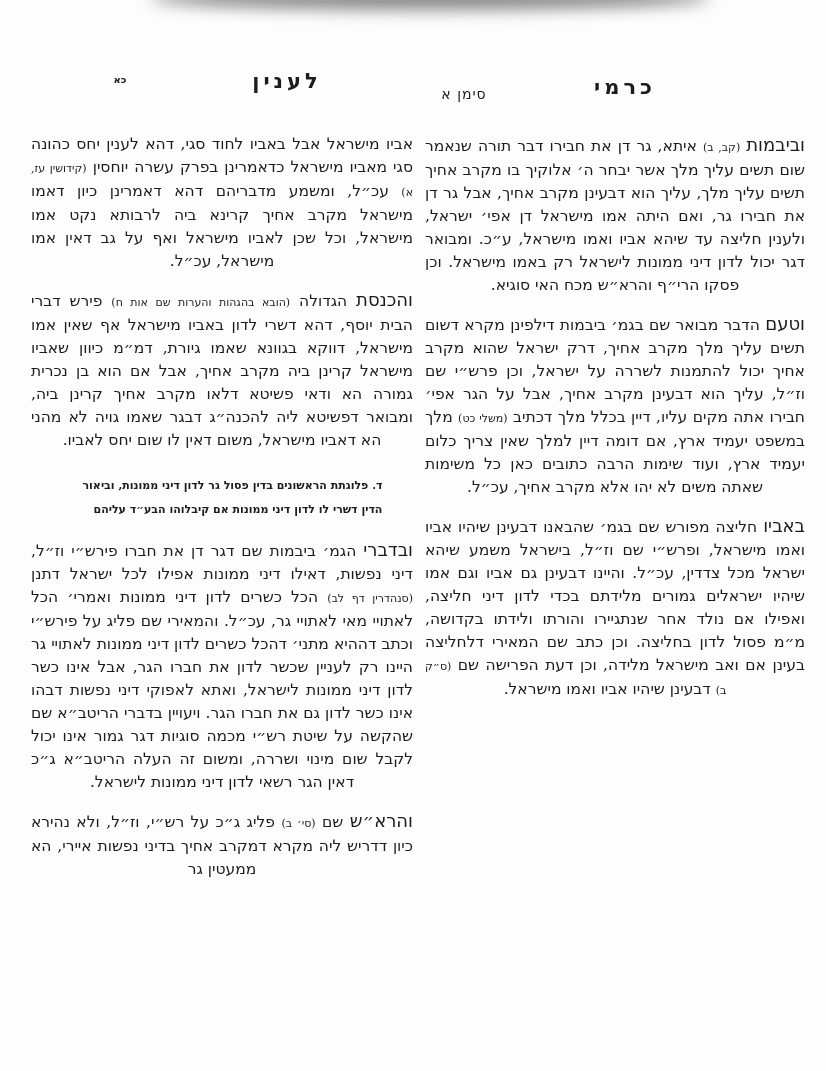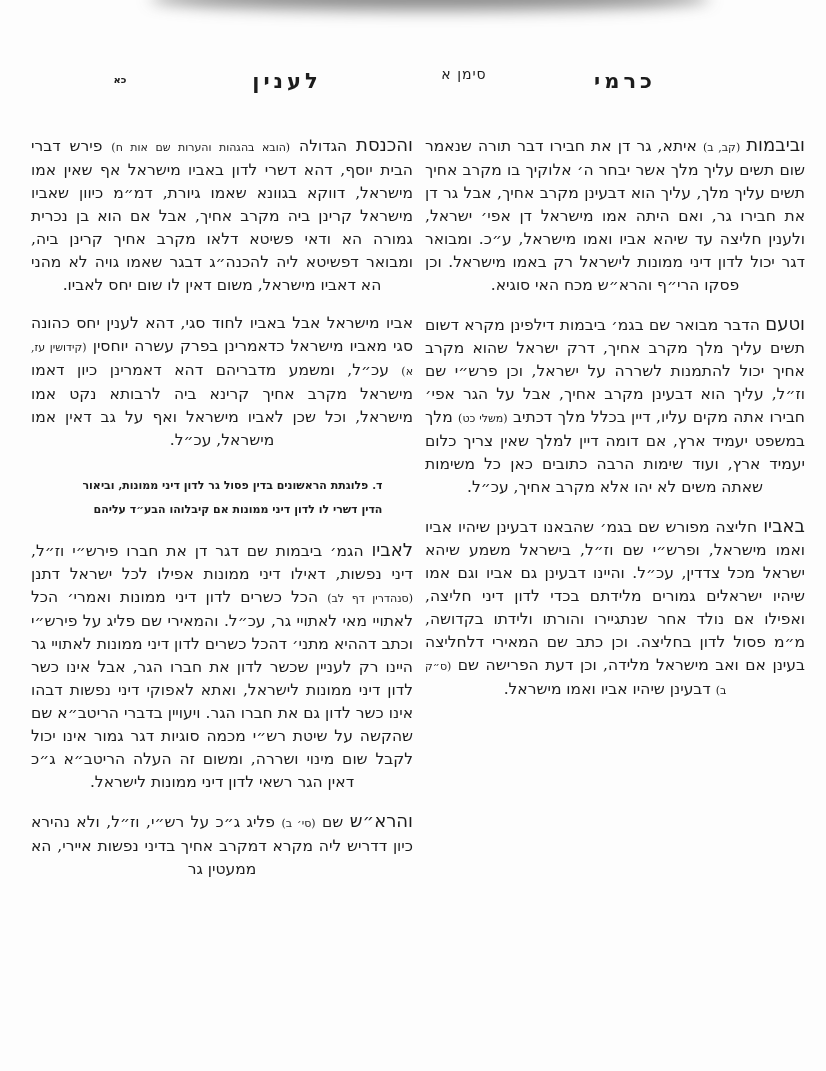--- a/index.html
+++ b/index.html
@@ -18,22 +18,22 @@
     position:absolute;top:-14px;left:150px;width:560px;height:24px;
     border-radius:50%;
     background:rgba(60,60,60,0.6);
     filter:blur(8px);
     pointer-events:none;
   }
   
   .hdr{position:absolute;top:66px;left:0;width:826px;height:34px;}
   .hdr span{position:absolute;white-space:nowrap;transform:translateX(-50%);}
   .hdr .title{font-weight:bold;font-size:21px;letter-spacing:4px;}
-  .hdr .t-right{left:625px;top:2px;}
-  .hdr .siman{left:464px;top:0;font-size:14px;letter-spacing:1px;}
+  .hdr .t-right{left:625px;top:8px;}
+  .hdr .siman{left:464px;top:20px;font-size:14px;letter-spacing:1px;}
   .hdr .t-left{left:287px;top:2px;}
   .hdr .pgnum{left:120px;top:8px;font-size:10px;font-weight:bold;}
   
   .col{
     position:absolute;top:133px;
     width:380px;
     font-size:15.5px;
     line-height:23px;
     text-align:justify;
   }
@@ -83,30 +83,30 @@
       <span class="rich">הדבר מבואר שם בגמ׳ ביבמות דילפינן מקרא דשום תשים עליך מלך מקרב אחיך, דרק ישראל שהוא מקרב אחיך יכול להתמנות לשררה על ישראל, וכן פרש״י שם וז״ל, עליך הוא דבעינן מקרב אחיך, אבל על הגר אפי׳ חבירו אתה מקים עליו, דיין בכלל מלך דכתיב <span class="paren">(משלי כט)</span> מלך במשפט יעמיד ארץ, אם דומה דיין למלך שאין צריך כלום יעמיד ארץ, ועוד שימות הרבה כתובים כאן כל משימות שאתה משים לא יהו אלא מקרב אחיך, עכ״ל.</span>
     </p>
     <p class="para">
       <span class="lead">באביו</span>
       <span class="rich">חליצה מפורש שם בגמ׳ שהבאנו דבעינן שיהיו אביו ואמו מישראל, ופרש״י שם וז״ל, בישראל משמע שיהא ישראל מכל צדדין, עכ״ל. והיינו דבעינן גם אביו וגם אמו שיהיו ישראלים גמורים מלידתם בכדי לדון דיני חליצה, ואפילו אם נולד אחר שנתגיירו והורתו ולידתו בקדושה, מ״מ פסול לדון בחליצה. וכן כתב שם המאירי דלחליצה בעינן אם ואב מישראל מלידה, וכן דעת הפרישה שם <span class="paren">(ס״ק ב)</span> דבעינן שיהיו אביו ואמו מישראל.</span>
     </p>
   </div>
 
   <div class="col col-left">
     <p class="para">
+      
+      <span class="rich">אביו מישראל אבל באביו לחוד סגי, דהא לענין יחס כהונה סגי מאביו מישראל כדאמרינן בפרק עשרה יוחסין <span class="paren">(קידושין עז, א)</span> עכ״ל, ומשמע מדבריהם דהא דאמרינן כיון דאמו מישראל מקרב אחיך קרינא ביה לרבותא נקט אמו מישראל, וכל שכן לאביו מישראל ואף על גב דאין אמו מישראל, עכ״ל.</span>
+    </p>
+    <p class="para">
       <span class="lead">והכנסת</span>
       <span class="rich">הגדולה <span class="paren">(הובא בהגהות והערות שם אות ח)</span> פירש דברי הבית יוסף, דהא דשרי לדון באביו מישראל אף שאין אמו מישראל, דווקא בגוונא שאמו גיורת, דמ״מ כיוון שאביו מישראל קרינן ביה מקרב אחיך, אבל אם הוא בן נכרית גמורה הא ודאי פשיטא דלאו מקרב אחיך קרינן ביה, ומבואר דפשיטא ליה להכנה״ג דבגר שאמו גויה לא מהני הא דאביו מישראל, משום דאין לו שום יחס לאביו.</span>
     </p>
-    <p class="para">
-      
-      <span class="rich">אביו מישראל אבל באביו לחוד סגי, דהא לענין יחס כהונה סגי מאביו מישראל כדאמרינן בפרק עשרה יוחסין <span class="paren">(קידושין עז, א)</span> עכ״ל, ומשמע מדבריהם דהא דאמרינן כיון דאמו מישראל מקרב אחיך קרינא ביה לרבותא נקט אמו מישראל, וכל שכן לאביו מישראל ואף על גב דאין אמו מישראל, עכ״ל.</span>
-    </p>
     <h3 class="heading">ד. פלוגתת הראשונים בדין פסול גר לדון דיני ממונות, וביאור הדין דשרי לו לדון דיני ממונות אם קיבלוהו הבע״ד עליהם</h3>
     <p class="para">
-      <span class="lead">לאביו</span>
+      <span class="lead">ובדברי</span>
       <span class="rich">הגמ׳ ביבמות שם דגר דן את חברו פירש״י וז״ל, דיני נפשות, דאילו דיני ממונות אפילו לכל ישראל דתנן <span class="paren">(סנהדרין דף לב)</span> הכל כשרים לדון דיני ממונות ואמרי׳ הכל לאתויי מאי לאתויי גר, עכ״ל. והמאירי שם פליג על פירש״י וכתב דההיא מתני׳ דהכל כשרים לדון דיני ממונות לאתויי גר היינו רק לעניין שכשר לדון את חברו הגר, אבל אינו כשר לדון דיני ממונות לישראל, ואתא לאפוקי דיני נפשות דבהו אינו כשר לדון גם את חברו הגר. ויעויין בדברי הריטב״א שם שהקשה על שיטת רש״י מכמה סוגיות דגר גמור אינו יכול לקבל שום מינוי ושררה, ומשום זה העלה הריטב״א ג״כ דאין הגר רשאי לדון דיני ממונות לישראל.</span>
     </p>
     <p class="para">
       <span class="lead">והרא״ש</span>
       <span class="rich">שם <span class="paren">(סי׳ ב)</span> פליג ג״כ על רש״י, וז״ל, ולא נהירא כיון דדריש ליה מקרא דמקרב אחיך בדיני נפשות איירי, הא ממעטין גר</span>
     </p>
   </div>
 
 </div>
 

